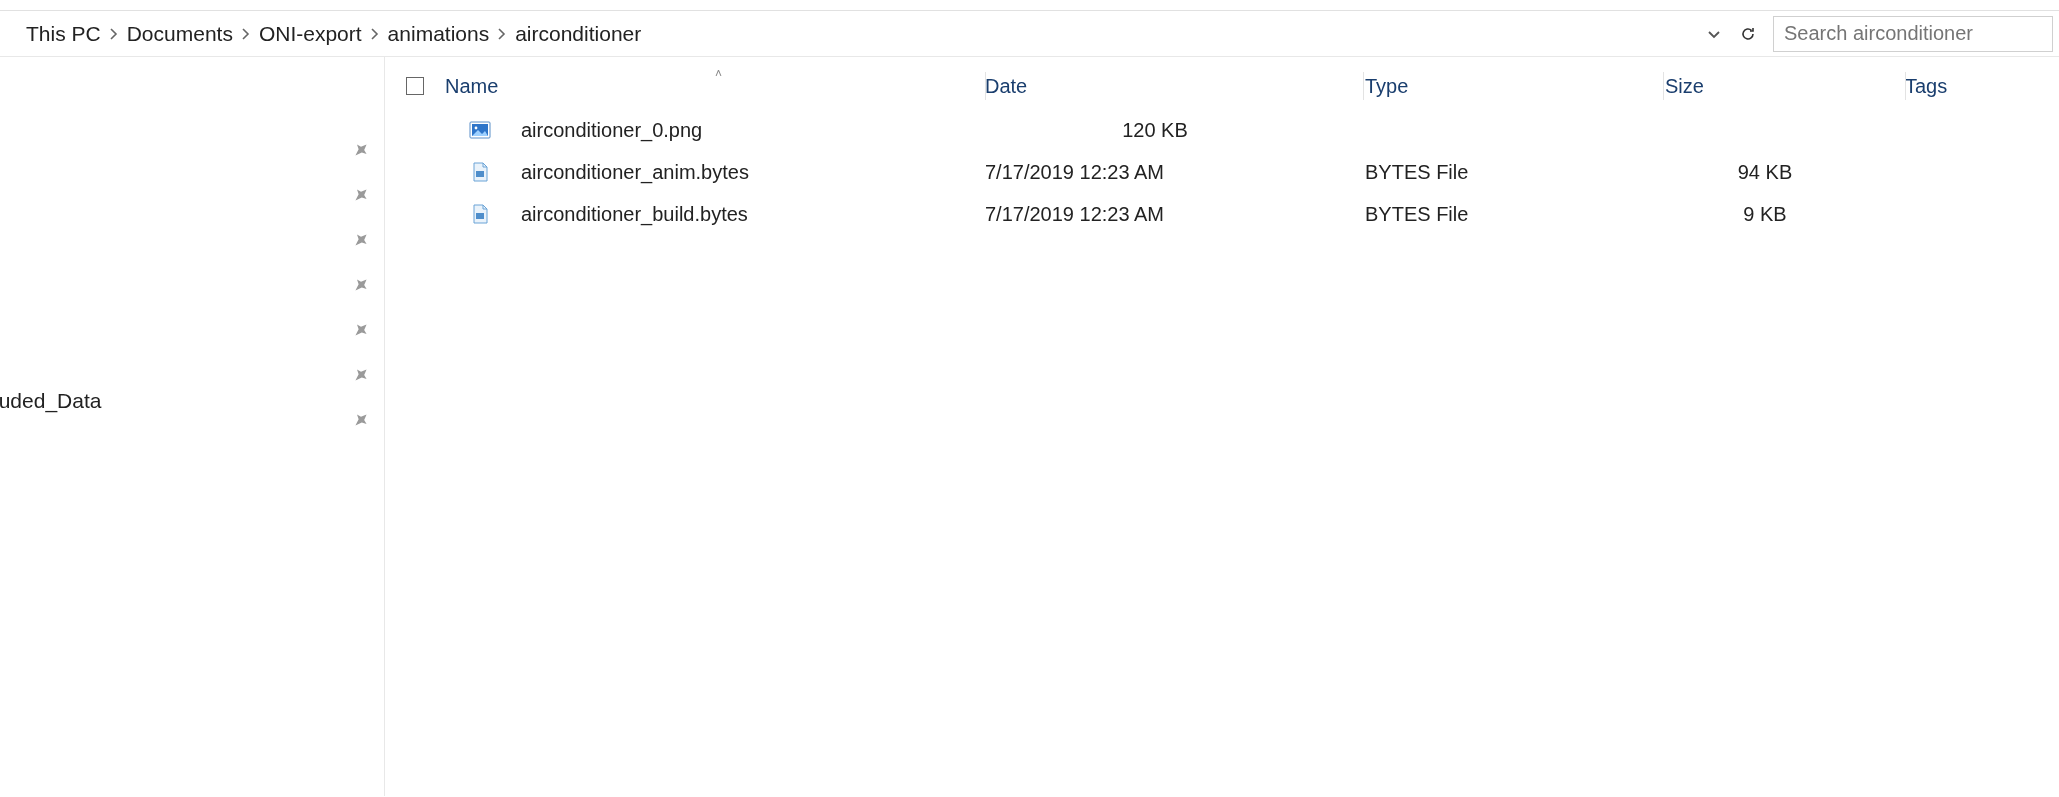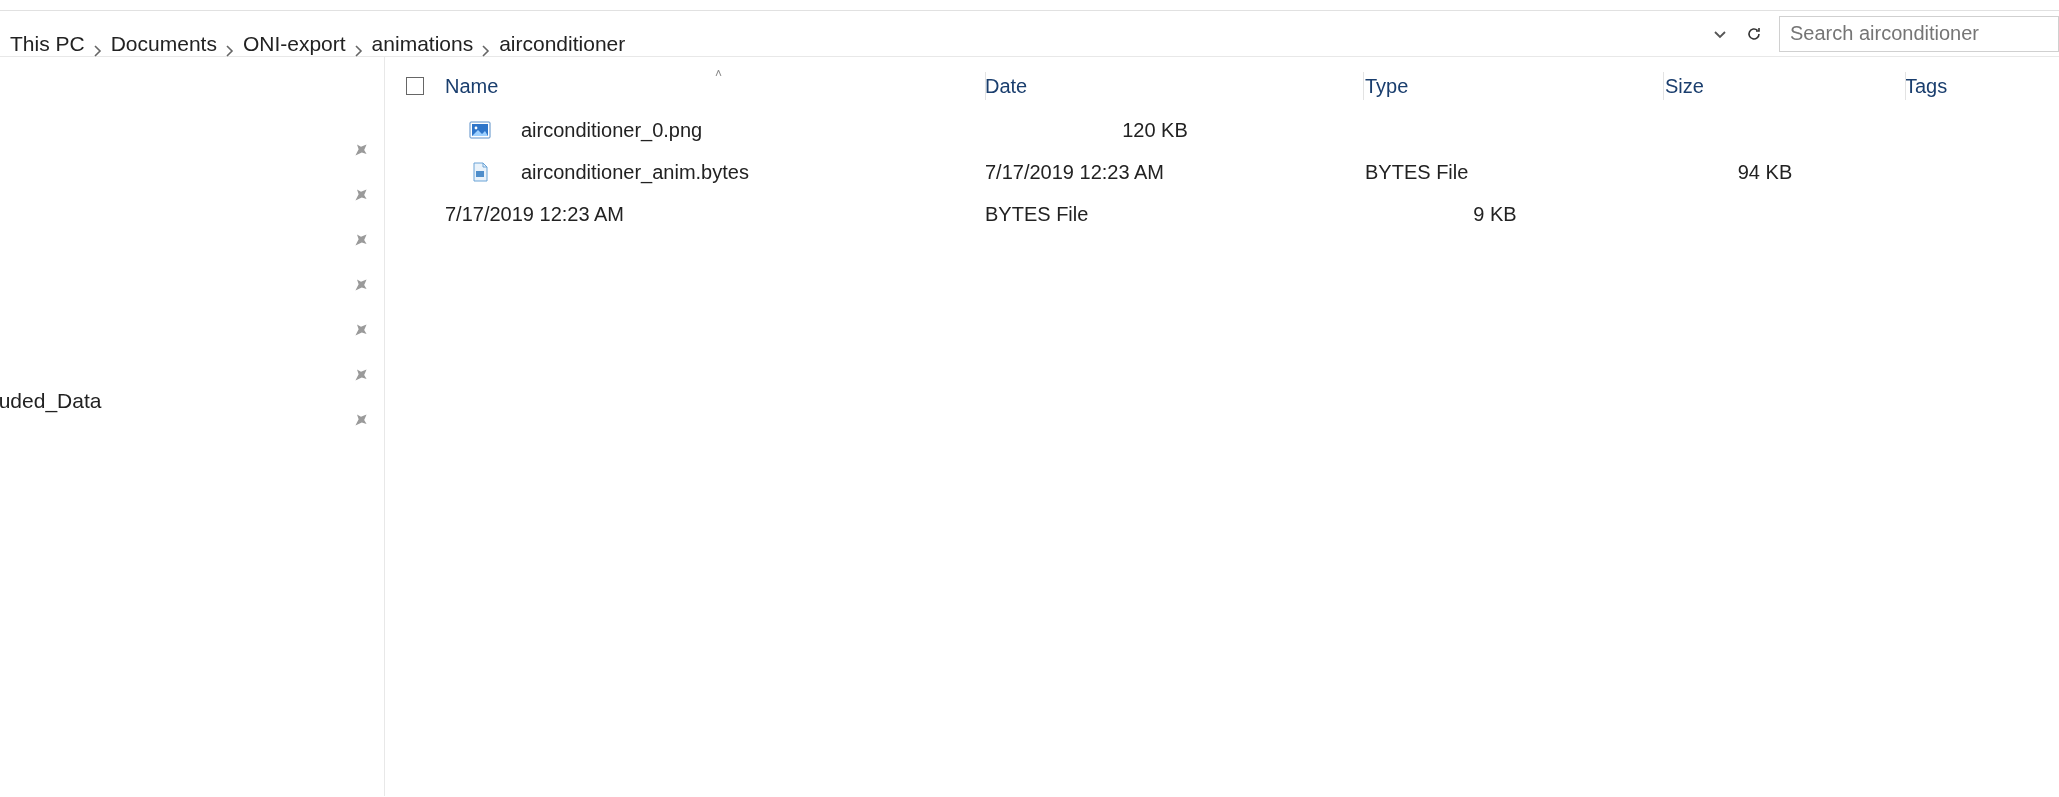--- a/index.html
+++ b/index.html
@@ -27,40 +27,40 @@
 
   
   .navbar {
     display: flex;
     align-items: stretch;
     height: 46px;
     border-bottom: 1px solid #e8e8e8;
   }
   .addressbar {
     display: flex;
-    align-items: flex-end;
+    align-items: center;
     flex: 1 1 auto;
-    padding-left: 10px;
+    padding-left: 26px;
     gap: 8px;
     font-size: 21px;
     color: #222;
   }
   .crumb { cursor: default; }
   .crumb-sep {
     width: 10px; height: 10px;
     display: inline-flex; align-items: center; justify-content: center;
     color: #666;
   }
   .crumb-sep svg { width: 8px; height: 12px; }
 
   .addr-right {
     display: flex;
     align-items: center;
     gap: 0;
-    padding-right: 0;
+    padding-right: 6px;
   }
   .addr-btn {
     width: 34px; height: 36px;
     display: flex; align-items: center; justify-content: center;
     color: #555;
   }
   .addr-btn svg { width: 16px; height: 16px; }
   .searchbox {
     width: 280px;
     height: 36px;
@@ -299,20 +299,30 @@
           <span>airconditioner_anim.bytes</span>
         </div>
         <div>7/17/2019 12:23 AM</div>
         <div>BYTES File</div>
         <div class="sz">94 KB</div>
         <div></div>
       </div>
 
       <div class="row">
         <div></div>
+        <div class="fn">
+          <span class="ico">
+            <svg viewBox="0 0 22 22">
+                <path d="M5 2 H14 L18 6 V20 H5 Z" fill="#eaf3fb" stroke="#6aa3d6"></path>
+                <path d="M14 2 V6 H18" fill="none" stroke="#6aa3d6"></path>
+                <rect x="7" y="10" width="8" height="6" fill="#4f8ecb"></rect>
+              </svg>
+          </span>
+          <span>airconditioner_build.bytes</span>
+        </div>
         <div>7/17/2019 12:23 AM</div>
         <div>BYTES File</div>
         <div class="sz">9 KB</div>
         <div></div>
       </div>
 
     </div>
   </div>
 </div>
 

